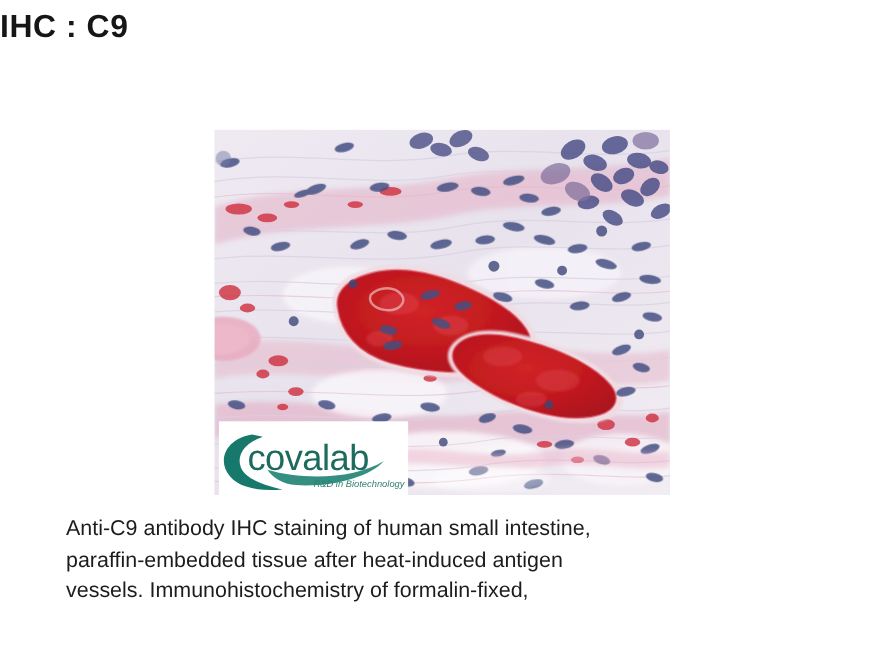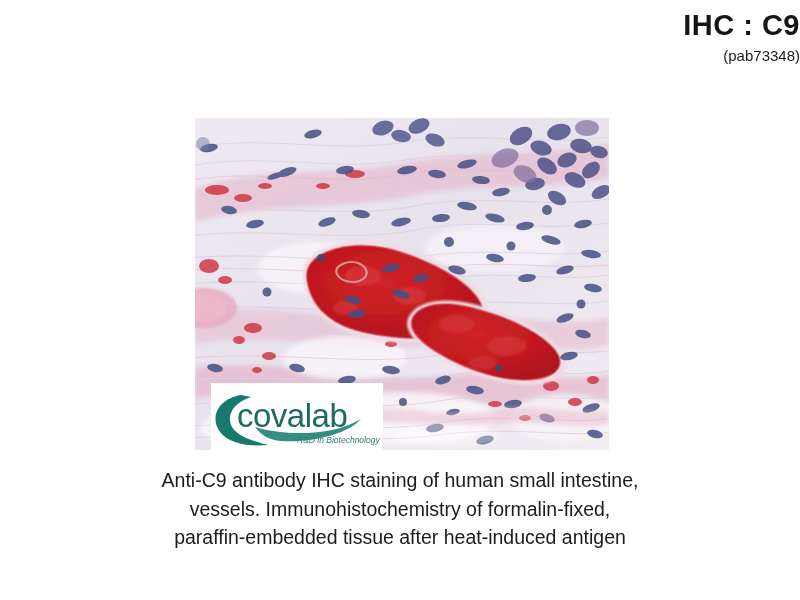--- a/index.html
+++ b/index.html
@@ -12,21 +12,21 @@
     height: 600px;
     font-family: "Liberation Sans", sans-serif;
     color: #1a1a1a;
     overflow: hidden;
     position: relative;
   }
 
   
   .title-block {
     width: 100%;
-    text-align: right;
+    text-align: left;
     padding-top: 4px;
     box-sizing: border-box;
   }
   .title-main {
     font-size: 29px;
     font-weight: bold;
     letter-spacing: 0.5px;
     line-height: 42px;
     color: #161616;
     margin: 0;
@@ -56,49 +56,47 @@
   }
   .micrograph svg {
     display: block;
     width: 100%;
     height: 100%;
   }
 
   
   .logo-box {
     position: absolute;
-    left: 16px;
+    left: 4px;
     top: 265px;
     width: 172px;
     height: 67px;
     background: #ffffff;
     overflow: hidden;
   }
   .logo-box svg { display:block; width:100%; height:100%; }
 
   
   .caption {
     position: absolute;
     left: 60px;
     top: 466px;
     width: 680px;
-    text-align: center;
     font-size: 19.5px;
     line-height: 28.5px;
     color: #1c1c1c;
     font-family: "Liberation Sans", sans-serif;
   }
   .caption-line { display: block; white-space: nowrap; }
 </style>
 </head>
 <body>
 
 <div class="title-block">
   <div class="title-main">IHC : C9</div>
-  <div class="title-sub">(pab73348)</div>
 </div>
 
 <div class="figure-wrap">
 
   <div class="micrograph">
     <svg viewBox="0 0 414 332" preserveAspectRatio="none">
       <defs>
 
         <linearGradient id="bgg" x1="0" y1="0" x2="1" y2="1">
           <stop offset="0%" stop-color="#efeaf2"></stop>
@@ -341,15 +339,15 @@
       <text x="26" y="44" font-family="'Liberation Sans', sans-serif" font-size="33" fill="#1c6b5e" letter-spacing="-0.5">covalab</text>
 
       <text x="86" y="60" font-family="'Liberation Sans', sans-serif" font-size="8.5" font-style="italic" fill="#2f7f70">R&amp;D in Biotechnology</text>
     </svg>
   </div>
 
 </div>
 
 <div class="caption">
   <span class="caption-line">Anti-C9 antibody IHC staining of human small intestine,</span>
+  <span class="caption-line">paraffin-embedded tissue after heat-induced antigen</span>
   <span class="caption-line">vessels. Immunohistochemistry of formalin-fixed,</span>
-  <span class="caption-line">paraffin-embedded tissue after heat-induced antigen</span>
 </div>
 
 </body></html>

